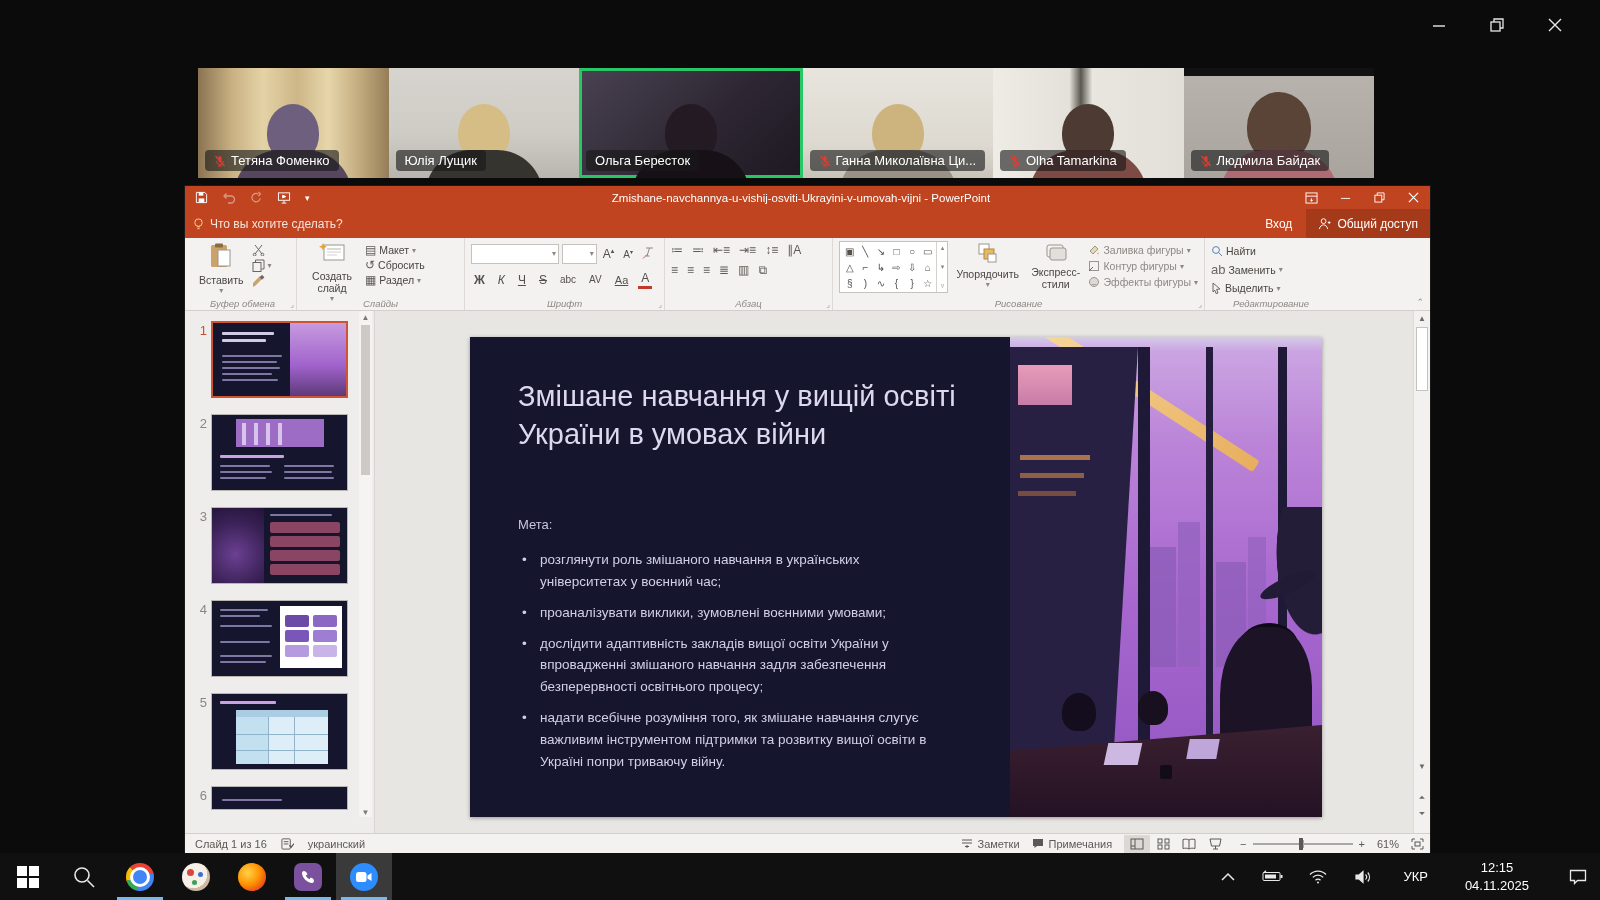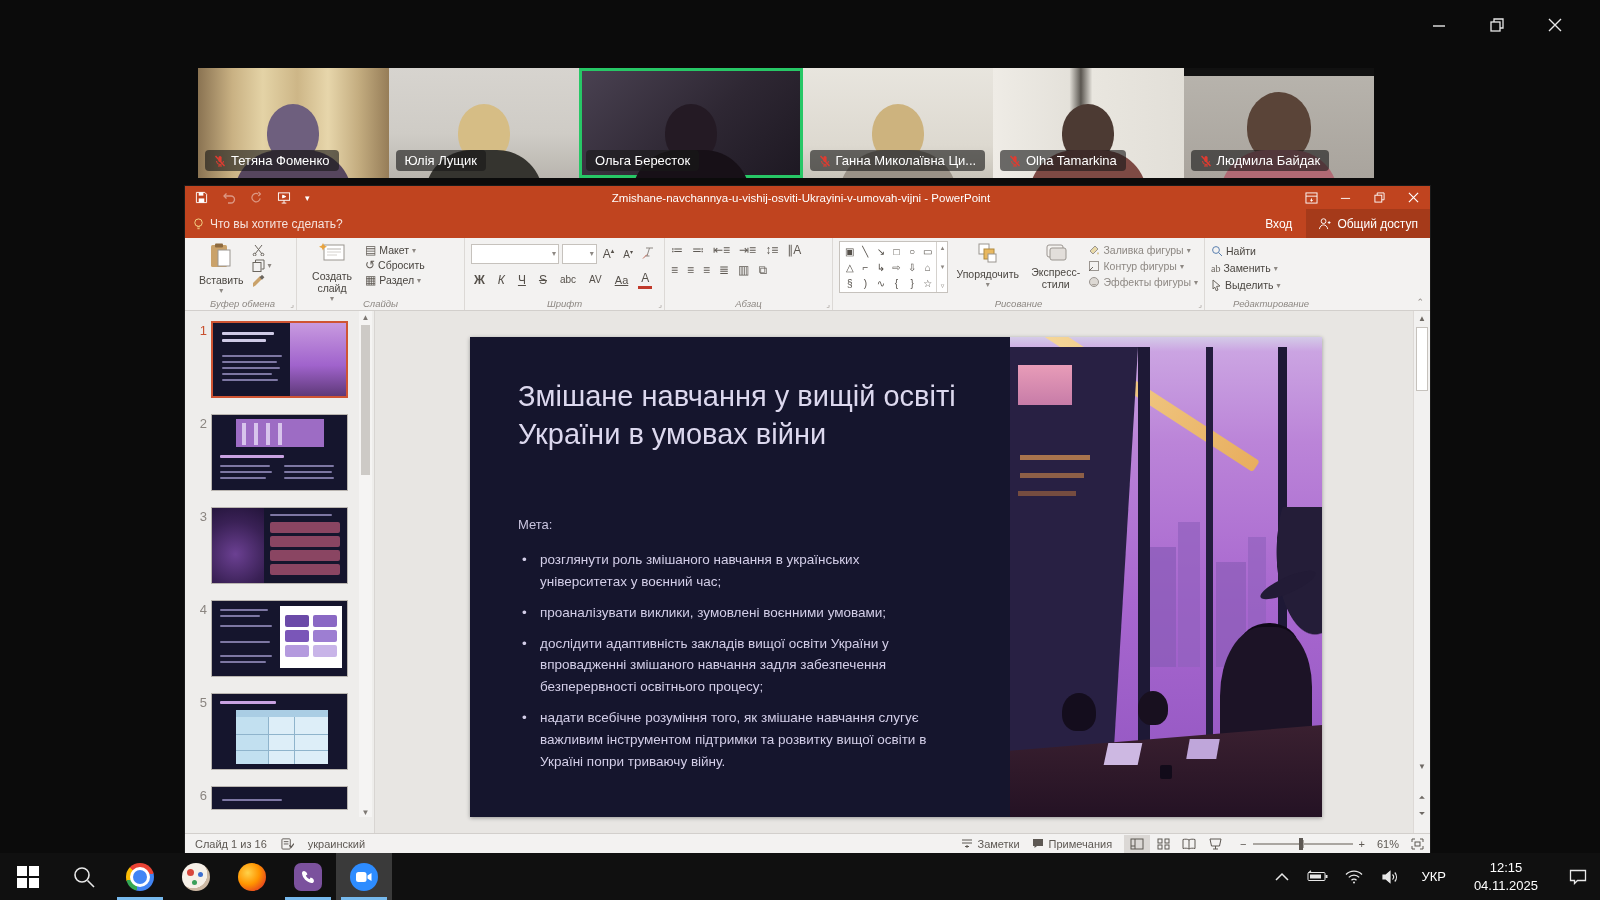--- a/index.html
+++ b/index.html
@@ -145,21 +145,21 @@
   .zs-track { position:relative; width:100px; height:2px; background:#aaa6a1; }
   .zs-knob { position:absolute; left:46px; top:-5px; width:4px; height:12px; background:#5d5853; }
   .zs-mid { position:absolute; left:50px; top:-3px; width:1px; height:8px; background:#aaa6a1; }
 
   
   .taskbar { position:absolute; left:0; bottom:0; width:1600px; height:47px; background:#101010; display:flex; align-items:stretch; }
   .tb-left { display:flex; align-items:stretch; }
   .tb-btn { position:relative; width:56px; display:flex; align-items:center; justify-content:center; }
   .tb-btn.appactive { background:#3a3a3a; }
   .tb-underline { position:absolute; bottom:0; left:5px; right:5px; height:3px; background:#76b9ed; }
-  .tb-right { margin-left:auto; display:flex; align-items:center; gap:6px; color:#fff; }
+  .tb-right { margin-left:auto; display:flex; align-items:center; gap:15px; color:#fff; }
   .tray-ico { width:30px; display:flex; align-items:center; justify-content:center; }
   .tray-lang { font-size:13px; padding:0 10px; }
   .tray-clock { text-align:center; font-size:13px; line-height:1.35; padding:0 12px; }
   .tray-notif { width:44px; display:flex; align-items:center; justify-content:center; }
 
   .chrome-ico { width:28px; height:28px; border-radius:50%;
     background:conic-gradient(from -45deg,#ea4335 0 120deg,#4285f4 0 240deg,#34a853 0 300deg,#fbbc05 0 360deg); position:relative; }
   .chrome-ico::after { content:""; position:absolute; left:7px; top:7px; width:14px; height:14px; border-radius:50%; background:#4285f4; box-shadow:0 0 0 3px #fff; }
   .firefox-ico { width:28px; height:28px; border-radius:50%; background:radial-gradient(circle at 35% 35%, #ffd24a 0%, #ff9500 45%, #e6441f 80%, #b5301a 100%); }
   .viber-ico { width:28px; height:28px; border-radius:7px; background:#7b519d; display:flex; align-items:center; justify-content:center; color:#fff; font-size:14px; }
@@ -545,21 +545,21 @@
       <div class="rgroup" style="width:132px; border-right:none;">
         <div class="smallcol" style="gap:5px; padding-top:4px;">
           <span class="srow">
               <svg width="12" height="12" viewBox="0 0 12 12" fill="none" stroke="#5a80b0">
                 <circle cx="5" cy="5" r="3.4"></circle>
                 <line x1="7.6" y1="7.6" x2="11" y2="11"></line>
               </svg>
               <span>Найти</span>
             </span>
           <span class="srow">
-              <span style="font-size:10px;color:#6b665f;font-family:Liberation Serif, serif;">ab<br></span>
+              <span style="font-size:13px;color:#6b665f;">ab<br></span>
               <span>Заменить</span>
               <span style="font-size:8px;color:#8d8883;">▾</span>
             </span>
           <span class="srow">
               <svg width="11" height="12" viewBox="0 0 11 12" fill="none" stroke="#6b665f">
                 <path d="M2 1l7 6-3.4.4L7 11l-1.8.7-1.4-3.5L2 10z"></path>
               </svg>
               <span>Выделить</span>
               <span style="font-size:8px;color:#8d8883;">▾</span>
             </span>

